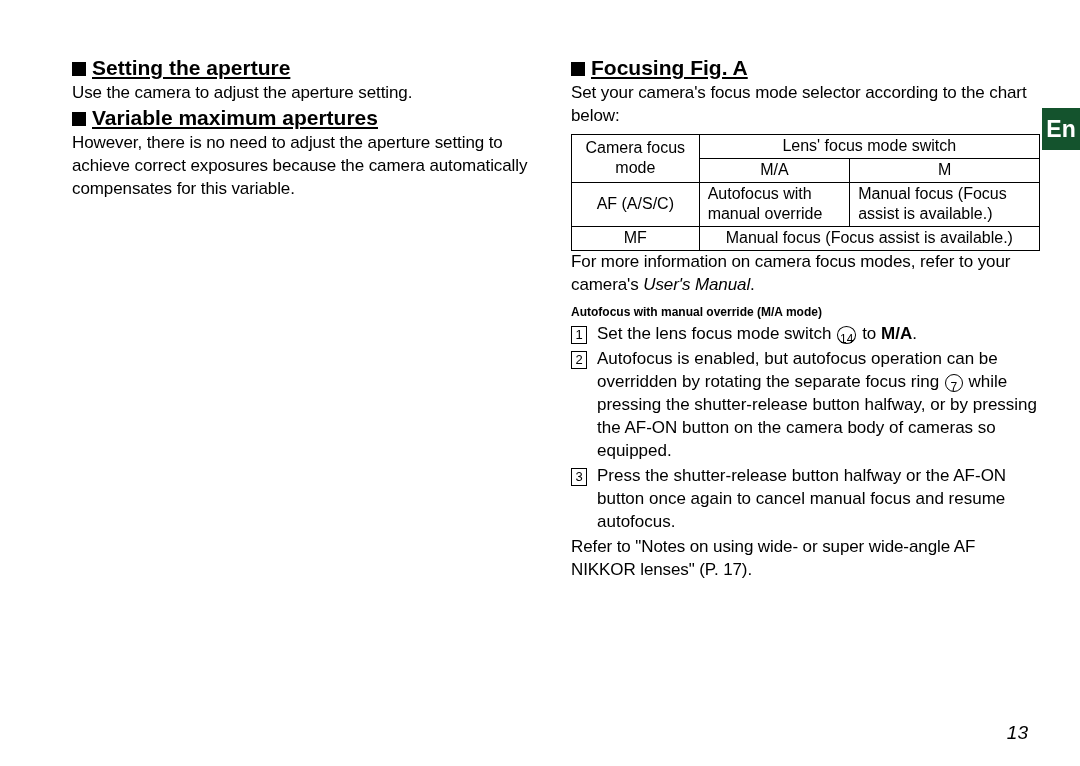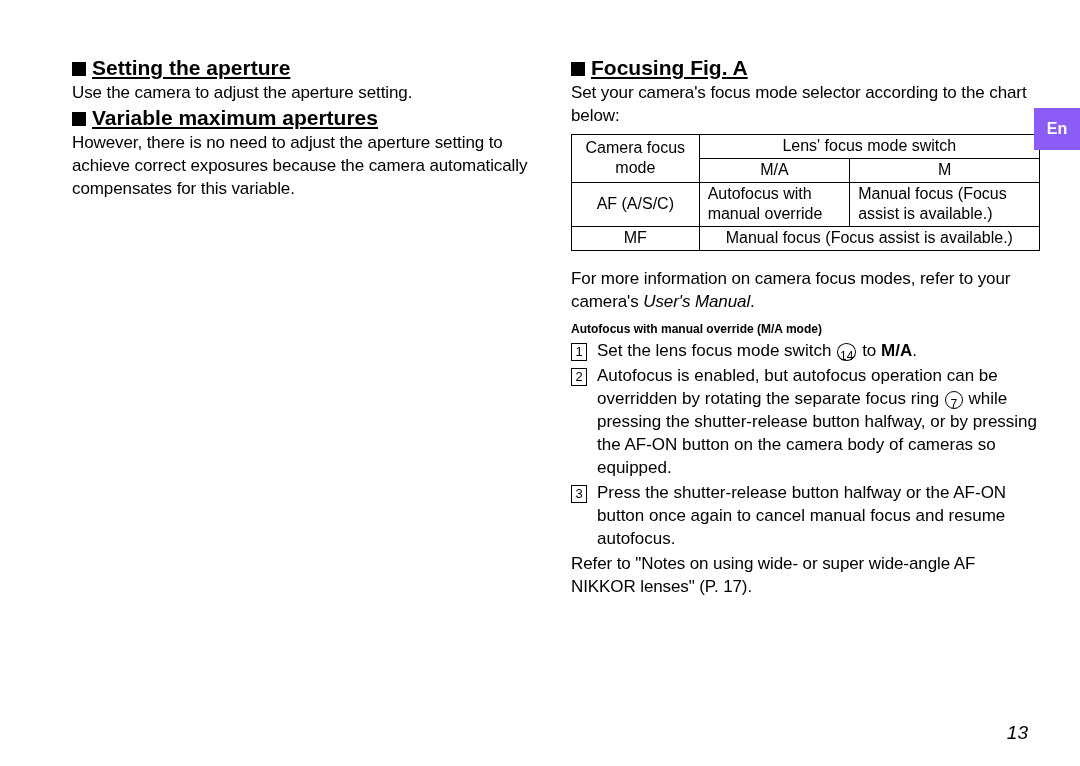--- a/index.html
+++ b/index.html
@@ -33,21 +33,21 @@
     width: 14px; height: 14px;
     background: #000;
     margin-top: 2px;
   }
   .p {
     font-size: 17px;
     line-height: 1.35;
     letter-spacing: -0.1px;
   }
   .mt-gap { margin-top: 0; }
-  .mt-sec { margin-top: 17px; }
+  .mt-sec { margin-top: 0; }
   .sup { font-size: 11px; vertical-align: super; }
   .sub { font-size: 12px; vertical-align: baseline; }
   .h2 {
     font-size: 12px;
     font-weight: 700;
     line-height: 1.2;
     margin-top: 8px;
     margin-bottom: 2px;
   }
   .italic { font-style: italic; }
@@ -99,26 +99,26 @@
     vertical-align: middle;
     padding: 4px 2px;
     margin: 0 1px;
   }
 
   
   .tab {
     position: absolute;
     right: 0;
     top: 108px;
-    width: 46px;
+    width: 38px;
     height: 42px;
-    background: #8b5cf6;
+    background: #14532d;
     color: #fff;
     font-weight: 700;
-    font-size: 16px;
+    font-size: 23px;
     display: flex;
     align-items: center;
     justify-content: center;
   }
 
   .pagenum {
     position: absolute;
     right: 52px;
     bottom: 22px;
     font-style: italic;

